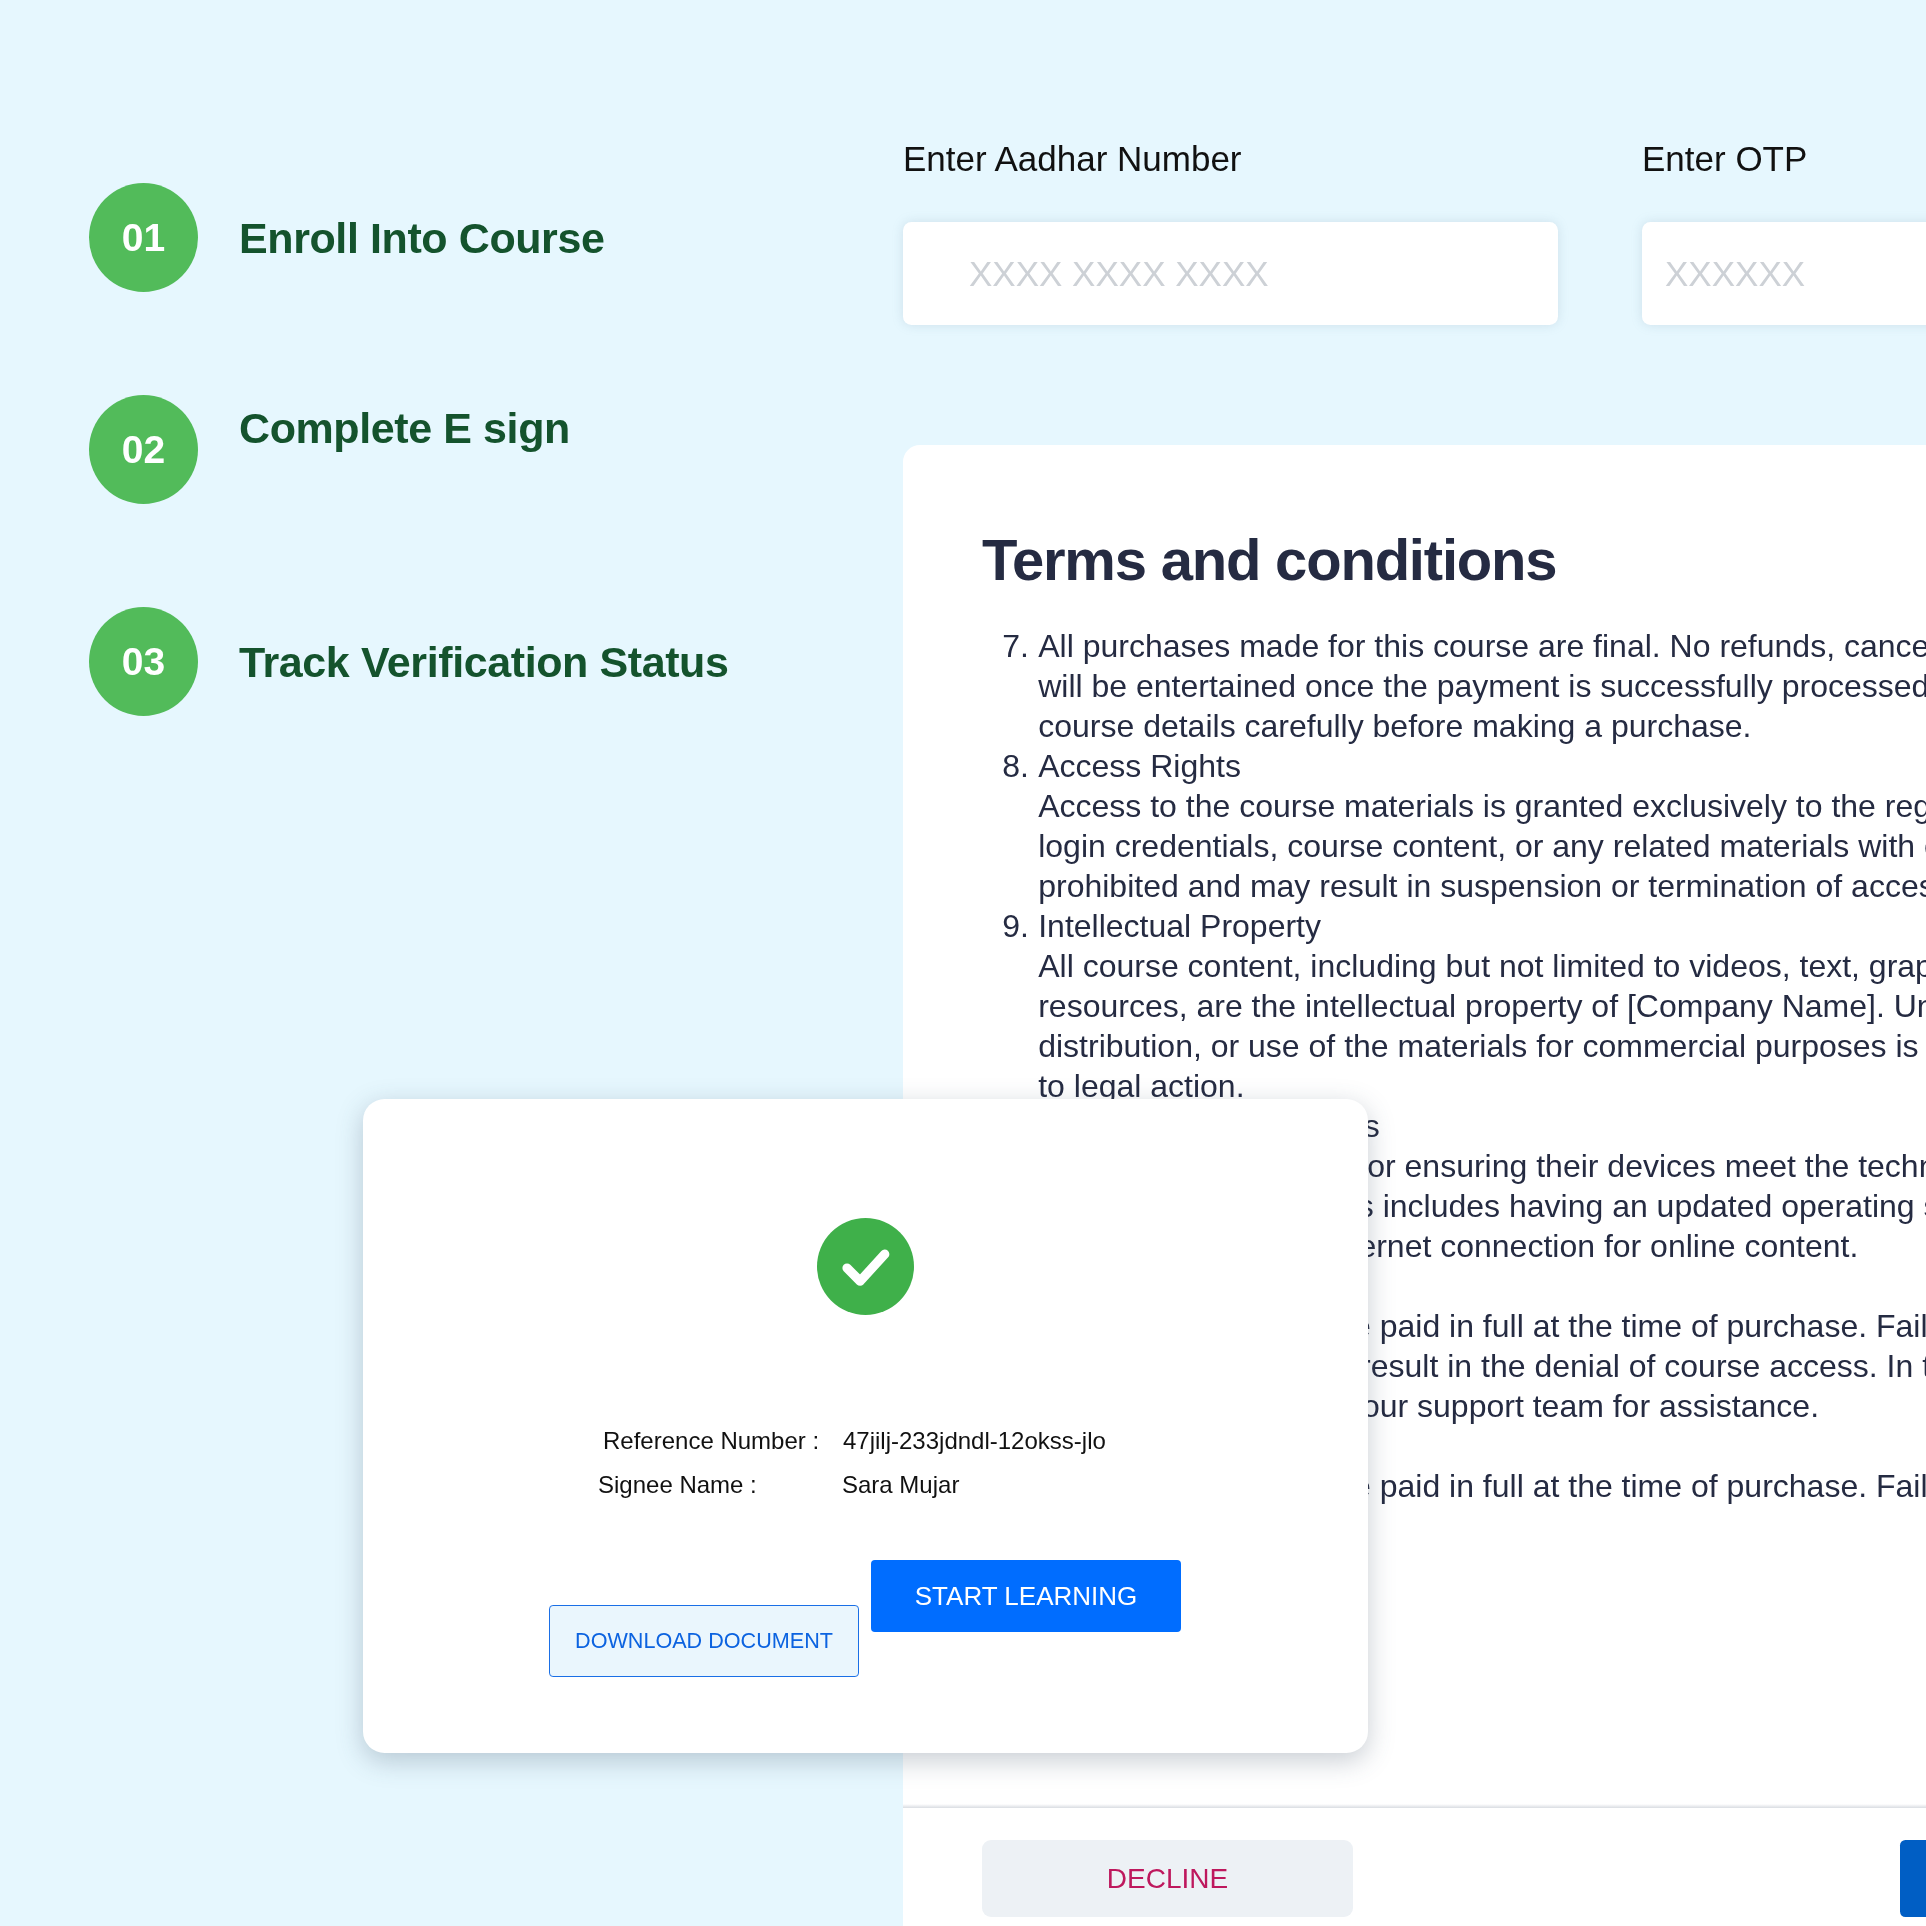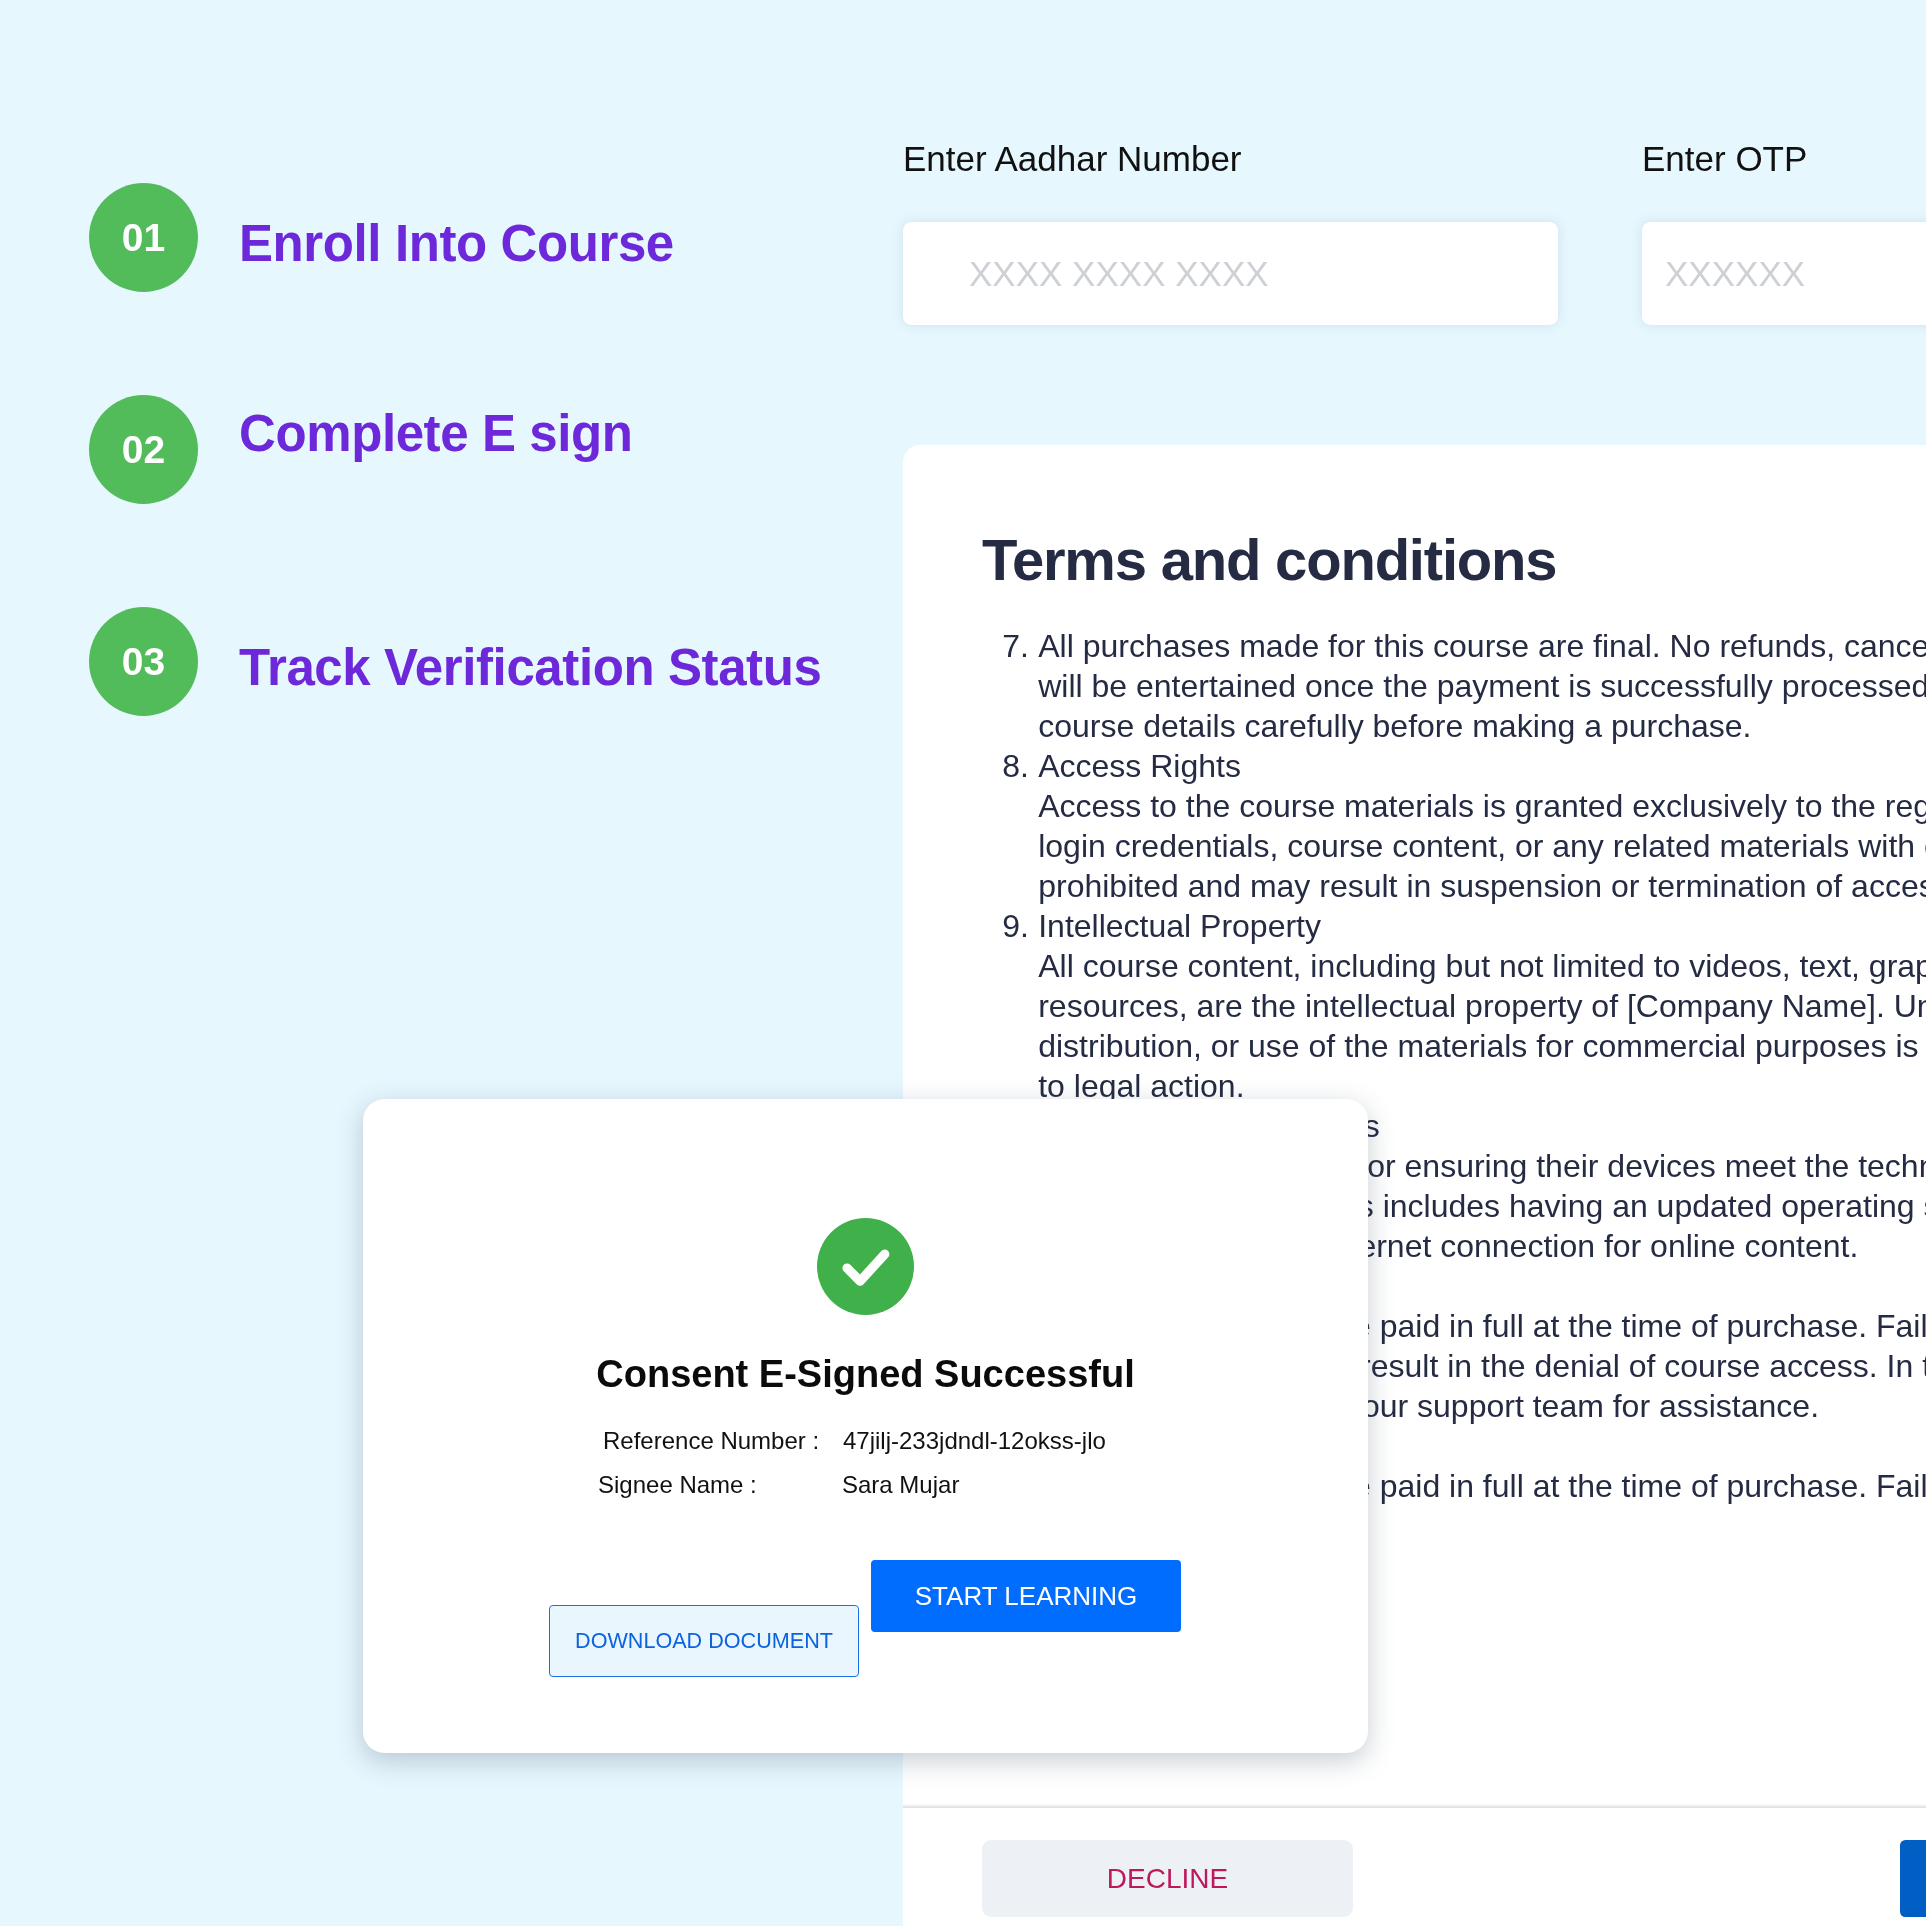--- a/index.html
+++ b/index.html
@@ -10,21 +10,21 @@
     color:#1f2540;
   }
 
   
   .step-circle {
     position:absolute; width:109px; height:109px; border-radius:50%;
     background:#52bb5a; color:#fff; font-weight:700; font-size:39px;
     display:flex; align-items:center; justify-content:center;
   }
   .step-label {
-    position:absolute; font-size:51px; font-weight:700; color:#6d28d9;
+    position:absolute; font-size:43px; font-weight:700; color:#14532d;
     white-space:nowrap; letter-spacing:-0.4px;
   }
 
   
   .field-label { position:absolute; font-size:35px; color:#111; white-space:nowrap; }
   .field-input {
     position:absolute; height:103px; background:#fff; border:none;
     border-radius:8.5px; box-shadow:0 0 10.8px rgba(120,150,170,0.22);
     box-sizing:border-box; padding-left:66px;
     font-family:"Liberation Sans", sans-serif; font-size:35px; color:#333;
@@ -158,21 +158,20 @@
   <button class="btn btn-decline">DECLINE</button>
   <button class="btn btn-accept">I ACCEPT</button>
 </div>
 
 <div class="success-modal">
   <div class="check-circle">
     <svg width="97" height="97" viewBox="0 0 252 252">
       <polyline points="78,130 112,164 176,94" fill="none" stroke="#fff" stroke-width="24" stroke-linecap="round" stroke-linejoin="round"></polyline>
     </svg>
   </div>
-  <div class="modal-title">Consent E-Signed Successful</div>
 
   <div class="kv-label" style="left:240px; top:328px;">Reference Number :</div>
   <div class="kv-value" style="left:480px; top:328px;">47jilj-233jdndl-12okss-jlo</div>
 
   <div class="kv-label" style="left:235px; top:372px;">Signee Name :</div>
   <div class="kv-value" style="left:479px; top:372px;">Sara Mujar</div>
 
   <button class="btn btn-download">DOWNLOAD DOCUMENT</button>
   <button class="btn btn-start">START LEARNING</button>
 </div>

